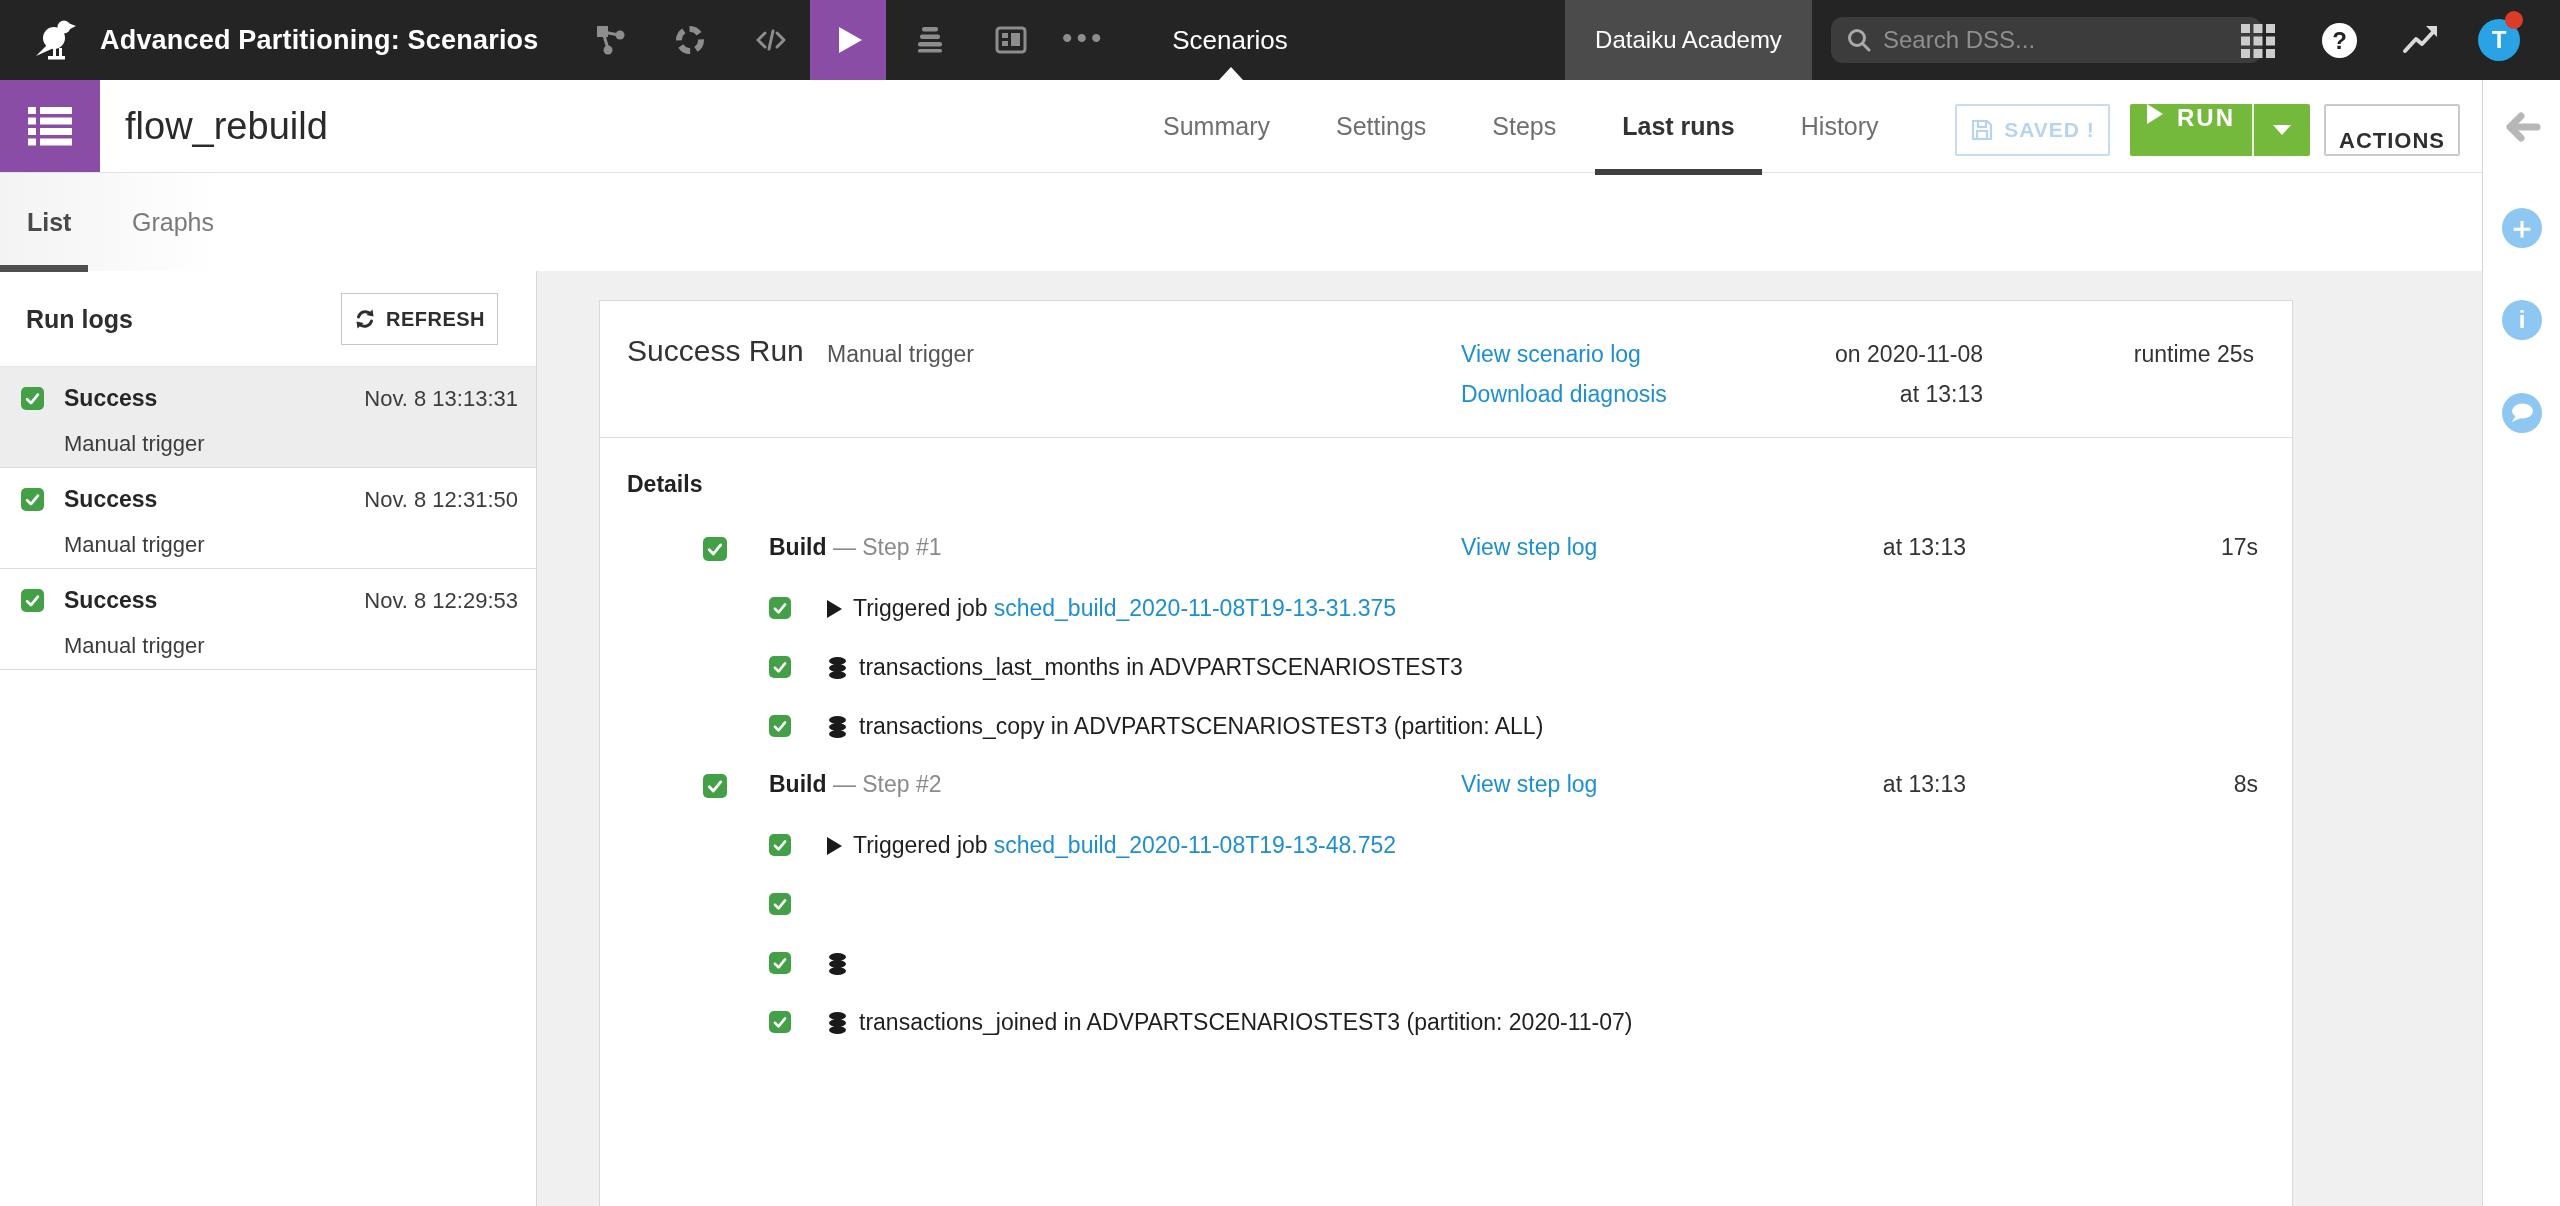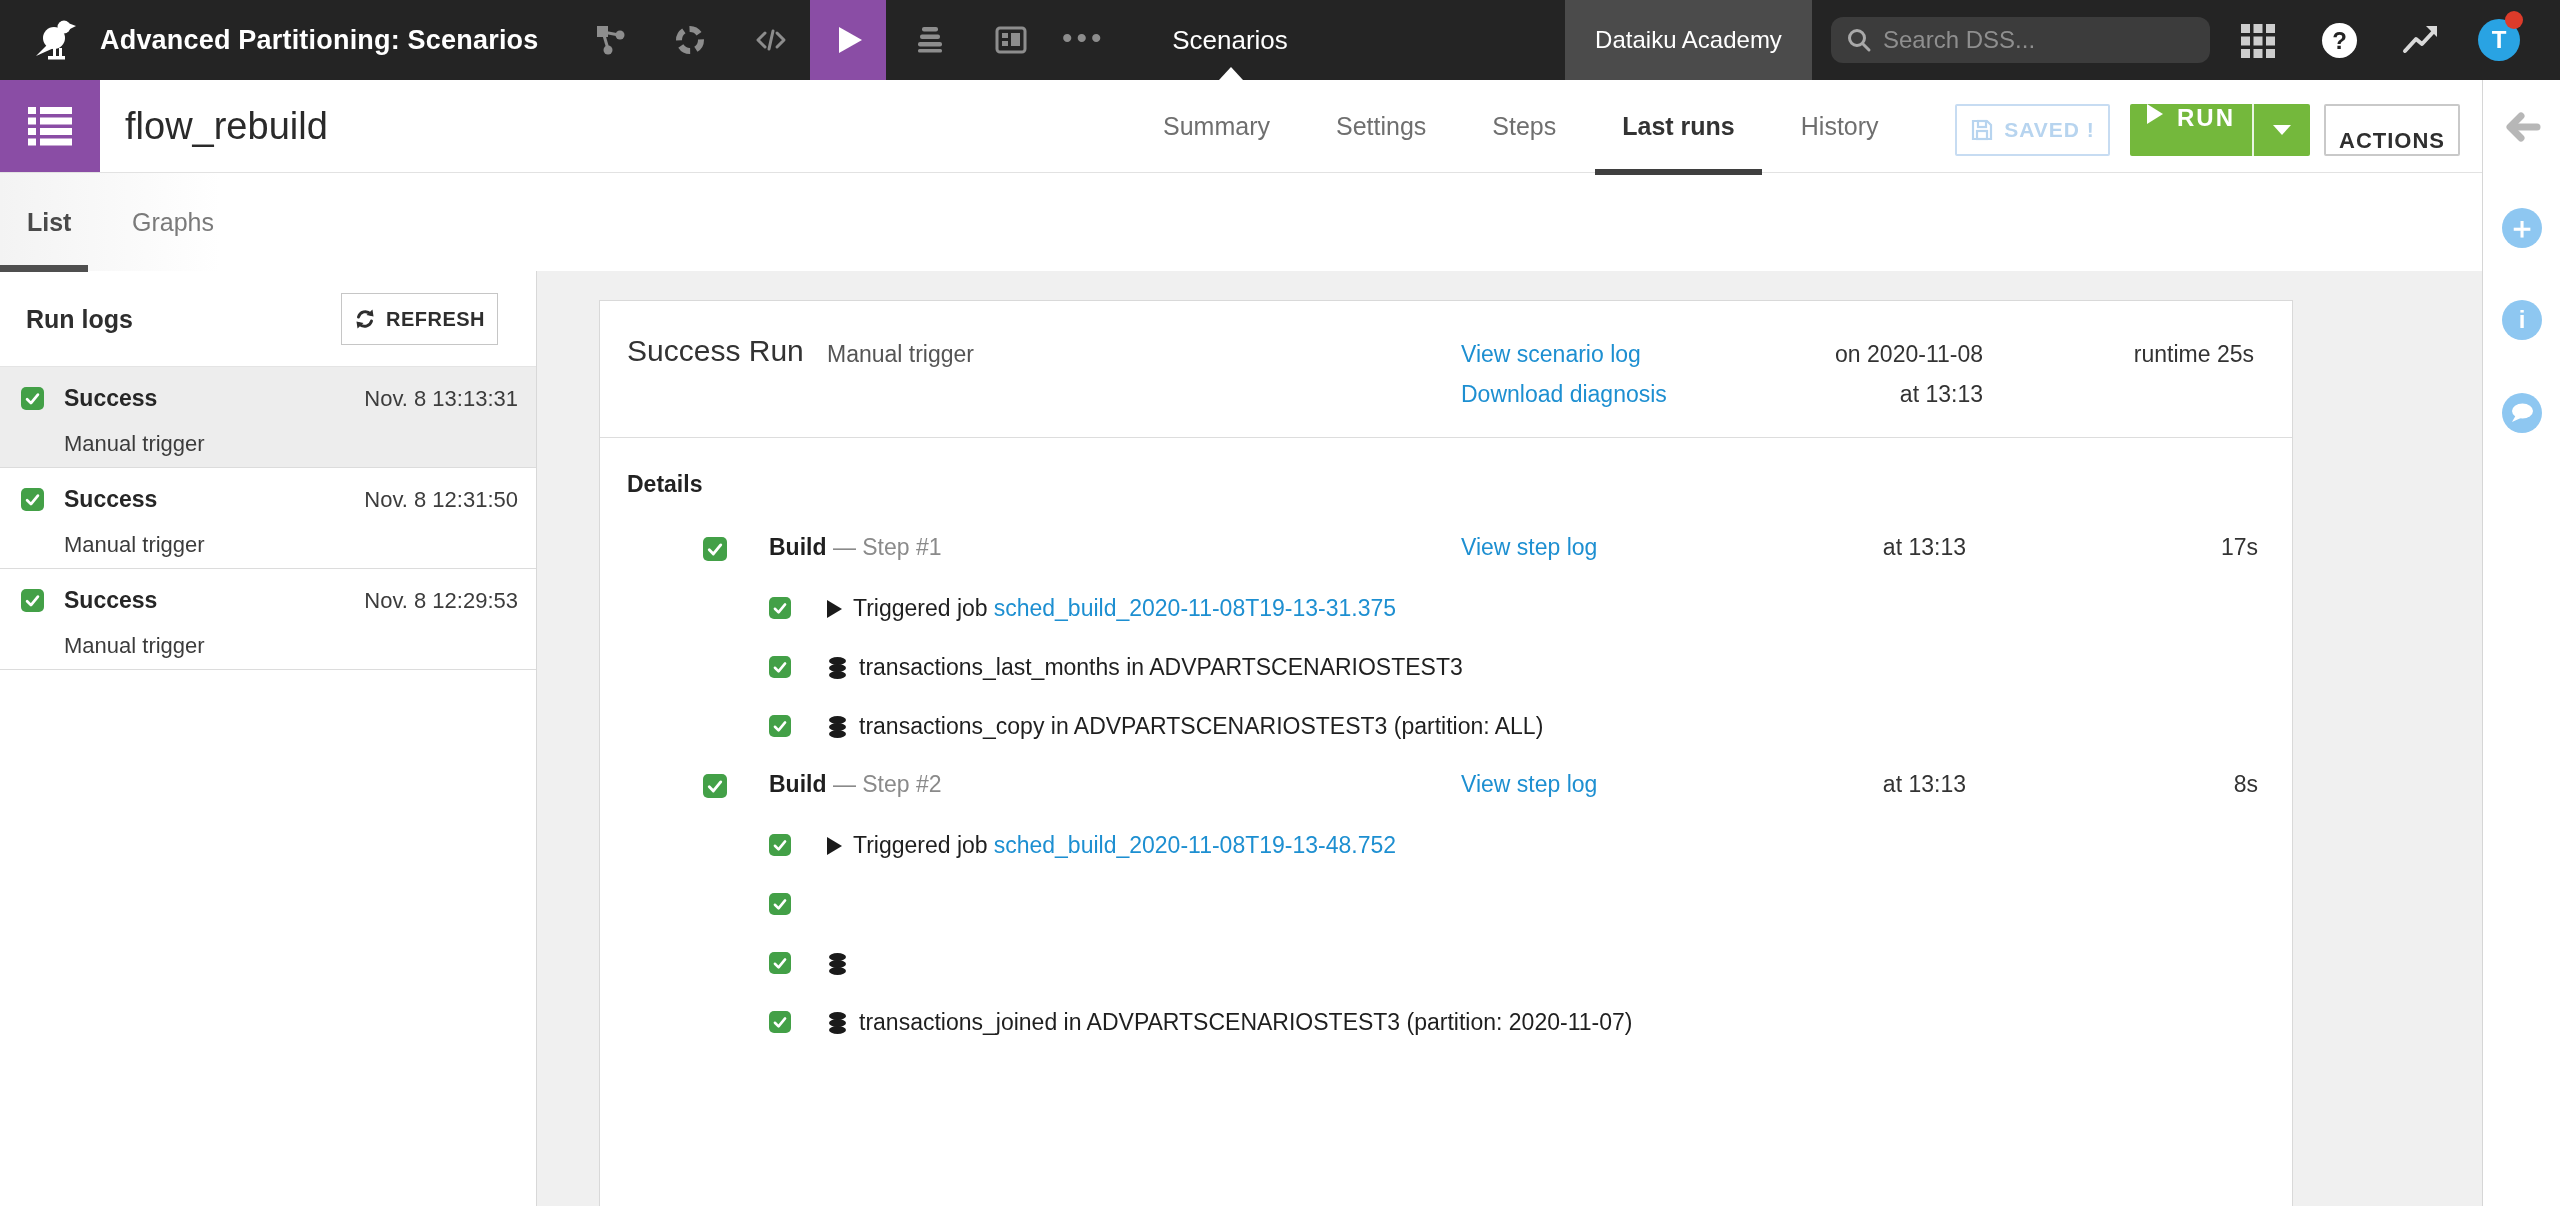--- a/index.html
+++ b/index.html
@@ -11,21 +11,21 @@
   .topnav { position:absolute; left:0; top:0; width:2560px; height:80px; background:#242424; z-index:30; }
   .topnav .logo { position:absolute; left:28px; top:16px; width:48px; height:48px; cursor:pointer; }
   .nav-title { position:absolute; left:100px; top:0; height:80px; line-height:80px; color:#fff; font-size:27px; font-weight:600; letter-spacing:.2px; }
   .nav-icon { position:absolute; top:24px; width:32px; height:32px; cursor:pointer; }
   .nav-active { position:absolute; left:810px; top:0; width:76px; height:80px; background:#8A4DA5; cursor:pointer; }
   .nav-active .tri { position:absolute; left:29px; top:27px; width:0; height:0; border-left:23px solid #fff; border-top:13px solid transparent; border-bottom:13px solid transparent; }
   .nav-more { position:absolute; left:1062px; top:0; height:80px; line-height:76px; color:#8d8d8d; font-size:30px; letter-spacing:4px; cursor:pointer; }
   .nav-section { position:absolute; left:1150px; top:0; width:160px; height:80px; line-height:80px; text-align:center; color:#fff; font-size:26px; cursor:pointer; }
   .nav-caret { position:absolute; left:1219px; top:67px; width:0; height:0; border-left:12px solid transparent; border-right:12px solid transparent; border-bottom:13px solid #fff; }
   .nav-instance { position:absolute; left:1565px; top:0; width:247px; height:80px; background:#4B4B4B; color:#fff; font-size:24px; line-height:80px; text-align:center; cursor:pointer; }
-  .nav-search { position:absolute; left:1831px; top:17px; width:379px; height:46px; background:#3C3C3C; border-radius:12px; }
+  .nav-search { position:absolute; left:1831px; top:17px; width:431px; height:46px; background:#3C3C3C; border-radius:12px; }
   .nav-search svg { position:absolute; left:15px; top:10px; }
   .nav-search input { position:absolute; left:52px; top:0; width:315px; height:46px; background:transparent; border:none; outline:none; color:#ccc; font-size:24px; font-family:inherit; }
   .nav-search input::placeholder { color:#8f8f8f; }
   .help-circle { position:absolute; left:2322px; top:23px; width:35px; height:35px; border-radius:50%; background:#fff; color:#242424; font-size:24px; font-weight:bold; text-align:center; line-height:35px; cursor:pointer; }
   .avatar { position:absolute; left:2478px; top:19px; width:42px; height:42px; border-radius:50%; background:#29A3E3; color:#fff; font-size:24px; font-weight:bold; text-align:center; line-height:42px; cursor:pointer; }
   .avatar-dot { position:absolute; left:2505px; top:11px; width:18px; height:18px; border-radius:50%; background:#DD3B2A; }
 
   
   .proj-header { position:absolute; left:0; top:80px; width:2560px; height:93px; background:#fff; border-bottom:1px solid #e2e2e2; z-index:20; }
   .app-icon { position:absolute; left:0; top:0; width:100px; height:92px; background:#8A4DA5; cursor:pointer; }

